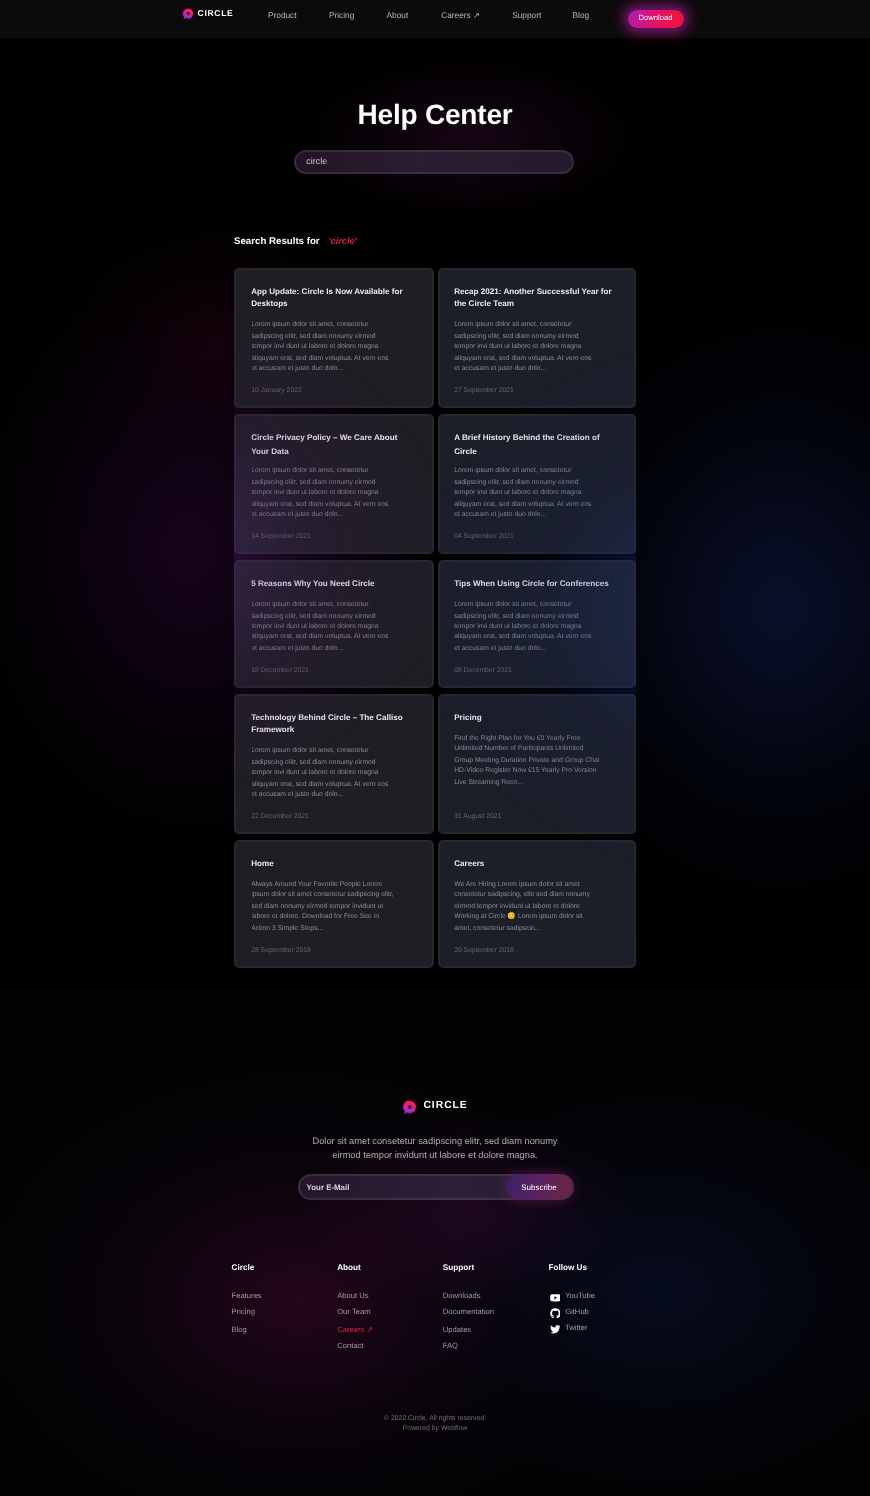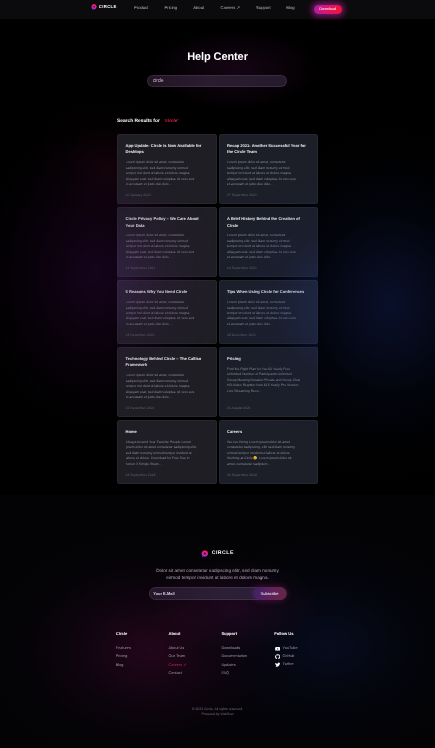--- a/index.html
+++ b/index.html
@@ -31,21 +31,21 @@
   .hero{position:absolute;top:19px;left:0;width:435px;height:476px;overflow:hidden;}
   .hero-glow{position:absolute;left:-65px;top:40px;width:320px;height:430px;
        background:radial-gradient(ellipse 50% 50% at 50% 50%,rgba(60,10,74,.36) 0%,rgba(38,6,48,.18) 42%,rgba(18,3,22,.07) 66%,rgba(0,0,0,0) 84%);}
   .hero-glow2{position:absolute;left:8px;top:56px;width:200px;height:190px;
        background:radial-gradient(ellipse 50% 50% at 50% 50%,rgba(110,12,38,.13) 0%,rgba(52,6,18,.05) 48%,rgba(0,0,0,0) 76%);}
   .hero-glow3{position:absolute;left:205px;top:65px;width:370px;height:440px;
        background:radial-gradient(ellipse 50% 50% at 50% 50%,rgba(18,30,80,.52) 0%,rgba(10,18,50,.24) 42%,rgba(5,9,26,.08) 66%,rgba(0,0,0,0) 84%);}
   .hero-glow4{position:absolute;left:120px;top:-5px;width:230px;height:110px;
        background:radial-gradient(ellipse 50% 50% at 50% 50%,rgba(84,20,80,.26) 0%,rgba(0,0,0,0) 74%);}
   h1.hero-title{position:absolute;top:48px;left:0;width:435px;text-align:center;margin:0;
-       font-size:11px;line-height:19px;font-weight:700;letter-spacing:-.1px;color:#fff;}
+       font-size:14px;line-height:19px;font-weight:700;letter-spacing:-.1px;color:#fff;}
   .search-wrap{position:absolute;top:75px;left:147px;width:140px;height:12px;
        border-radius:6px;background:linear-gradient(95deg,#231425 0%,#2b1c30 45%,#241b2c 100%);
        border:.4px solid rgba(255,255,255,.085);display:flex;align-items:center;z-index:4;}
   .search-wrap input{background:transparent;border:0;outline:0;color:#cdc4d2;font-size:4.5px;
        padding:0 0 0 5.1px;font-family:inherit;width:100%;line-height:12px;}
 
   
   .results{position:absolute;top:110px;left:0;width:435px;height:385px;z-index:3;}
   .res-bg{position:absolute;inset:0;}
   .res-head{position:absolute;top:8px;left:117px;font-size:4.85px;line-height:6px;

